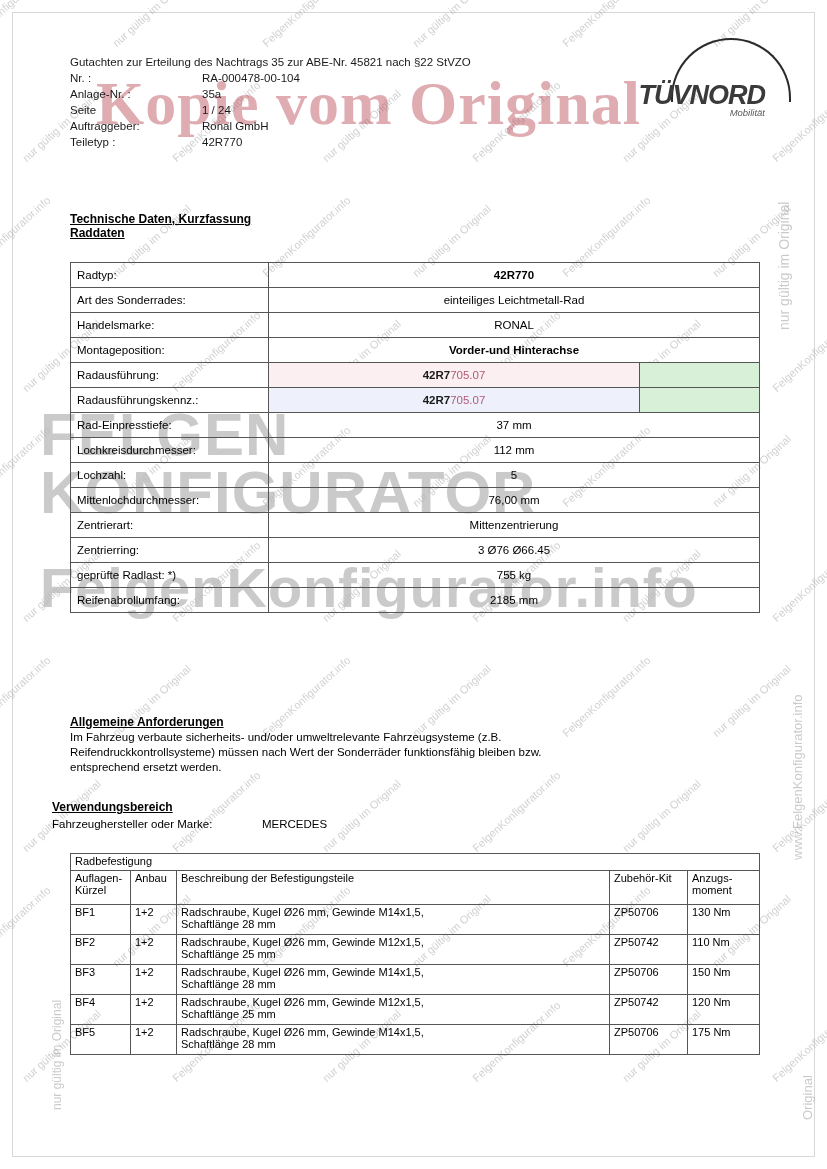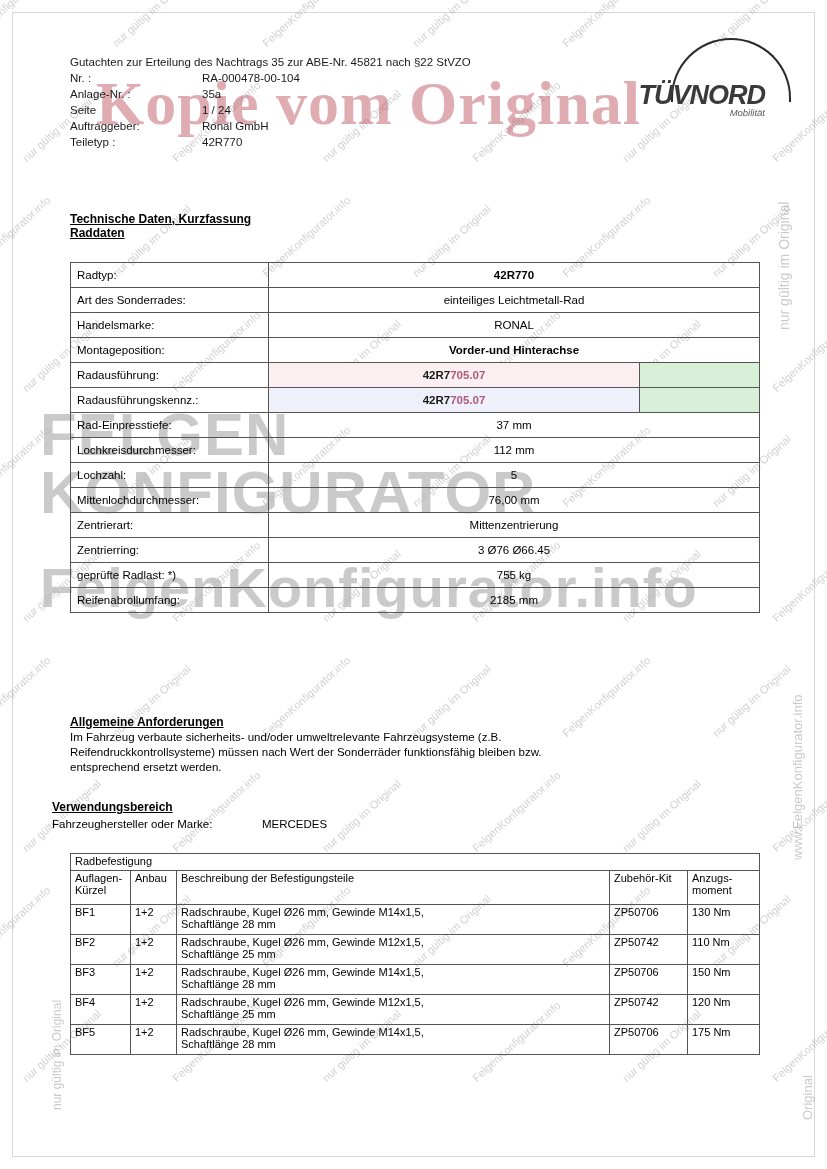--- a/index.html
+++ b/index.html
@@ -113,21 +113,21 @@
     vertical-align:middle;
     background: transparent;
   }
   .tbl1 td.k { width:198px; }
   .tbl1 td.v { text-align:center; }
   .bold { font-weight:bold; }
   .v-pink { background:#fbeff1 !important; }
   .v-blue { background:#eef0fb !important; }
   .green-cell { background:#d8f0d8 !important; border:1px solid #555; width:120px; }
   .code-a { color:#1a1a1a; font-weight:bold; }
-  .code-b { color:#b05a7a; font-weight:bold; }
+  .code-b { color:#b05a7a; font-weight:normal; }
 
   .footnote {
     position:absolute; left:70px; top:665px; width:700px;
     font-size:11.5px; z-index:10;
   }
 
   .blk-allg { position:absolute; left:70px; top:715px; width:700px; font-size:11.5px; line-height:15px; z-index:10;}
   .blk-verw { position:absolute; left:52px; top:800px; width:700px; font-size:11.5px; line-height:15px; z-index:10;}
   .blk-verw .row { display:flex; margin-top:2px;}
   .blk-verw .lbl { width:210px; }

